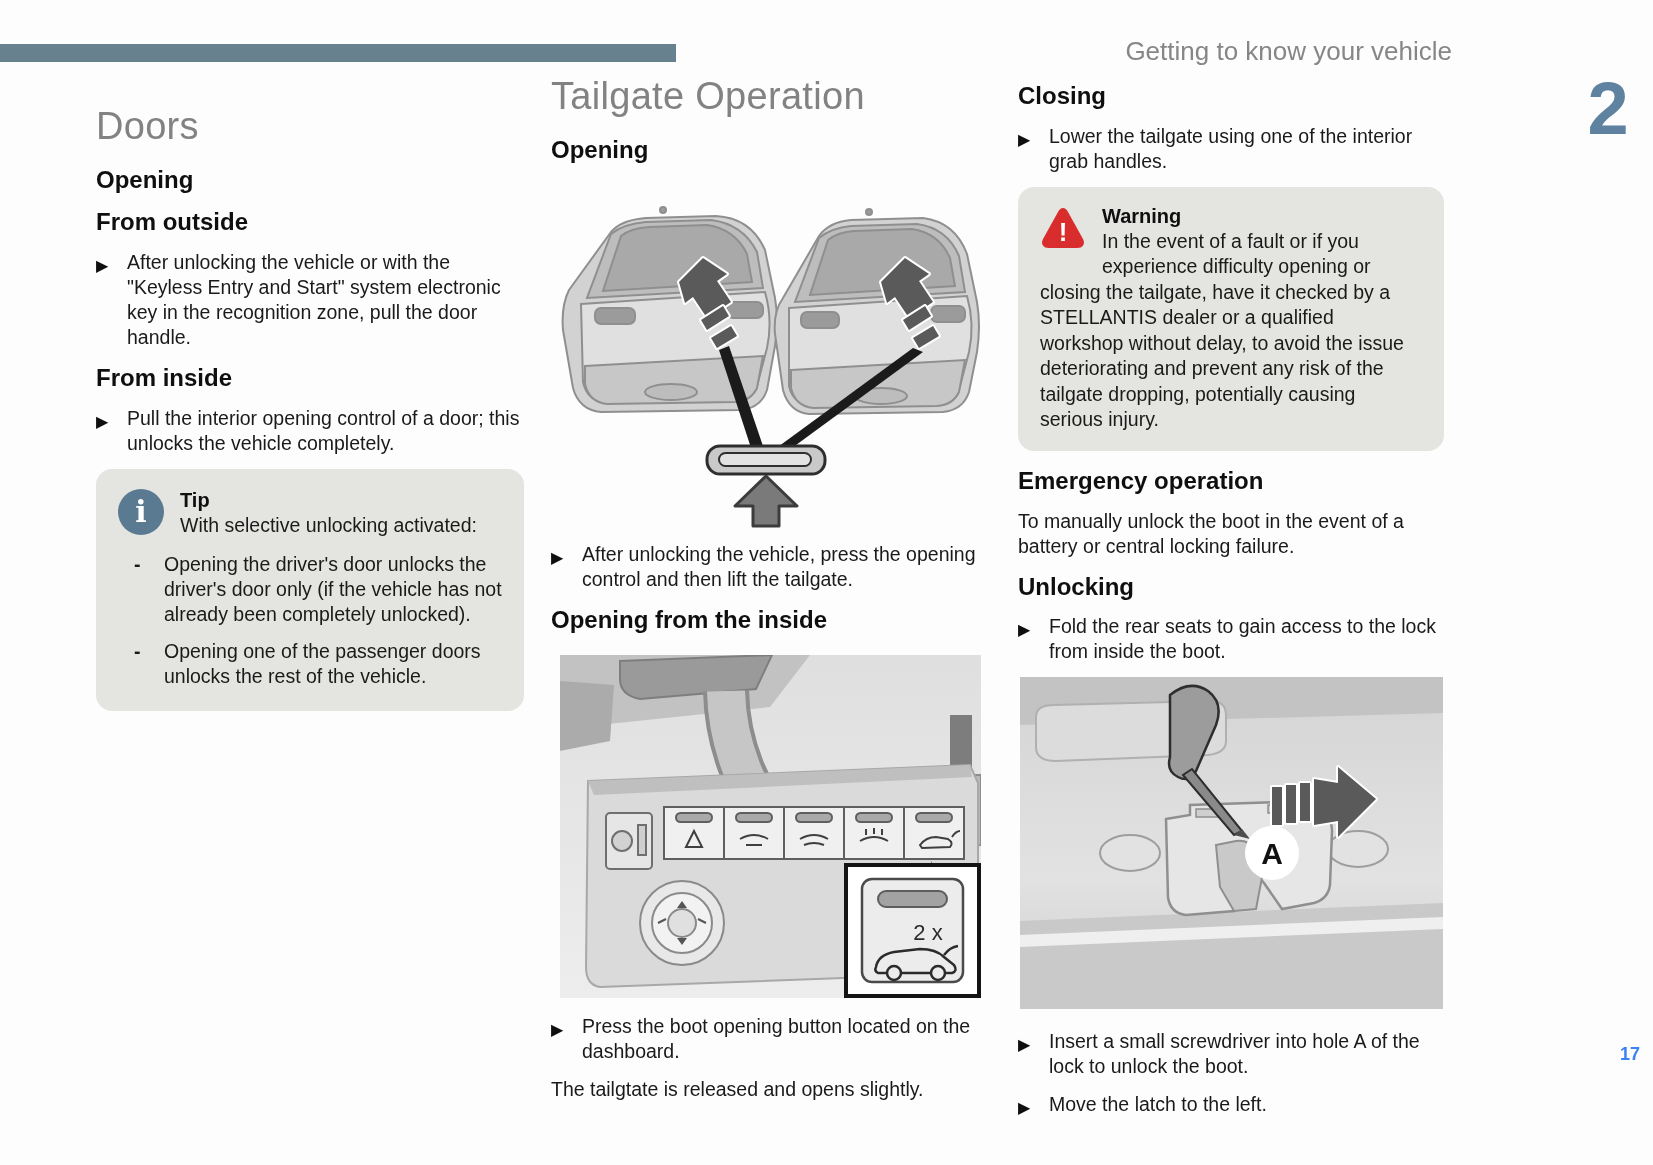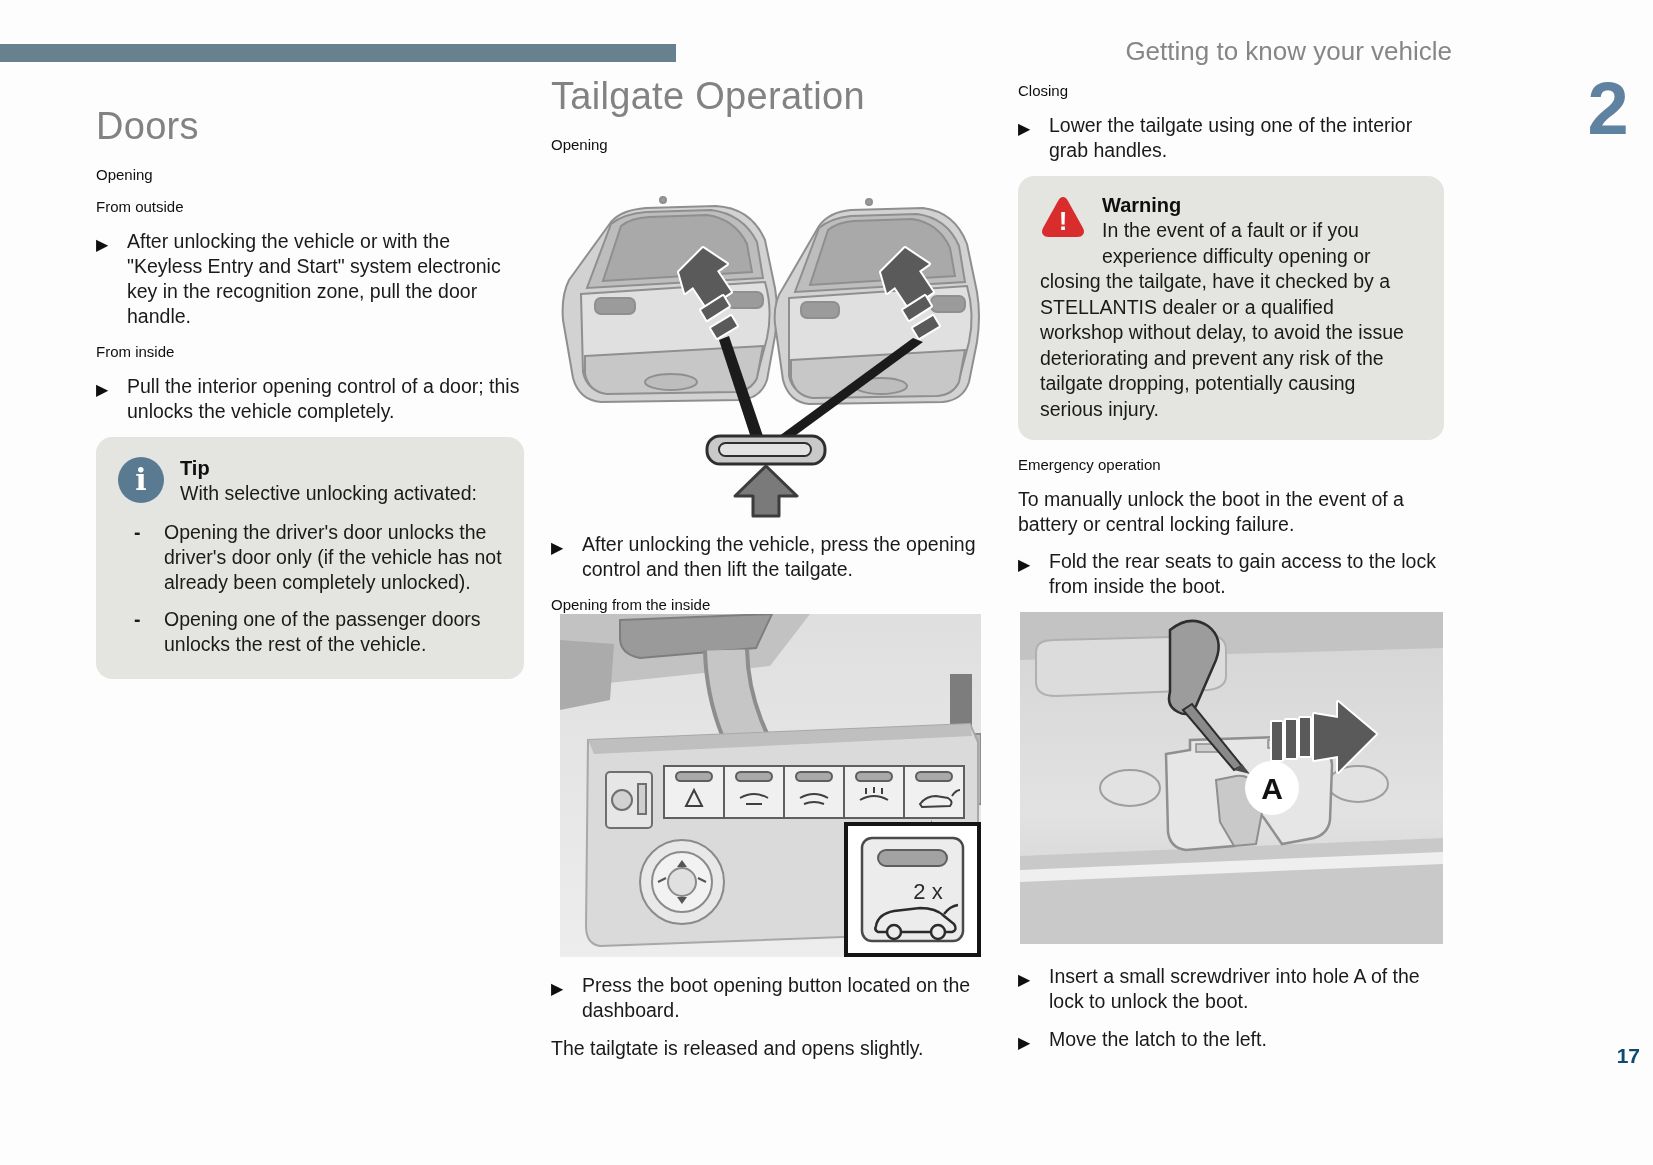--- a/index.html
+++ b/index.html
@@ -9,29 +9,29 @@
     font-family:"Liberation Sans","DejaVu Sans",sans-serif;
     color:#1a1a1a;
     -webkit-font-smoothing:antialiased;
   }
   .topbar{position:absolute;left:0;top:44px;width:676px;height:18px;background:#67818f;}
   .runhead{position:absolute;top:36px;left:1000px;width:452px;text-align:right;
     font-size:26px;color:#868686;}
   .chapnum{position:absolute;top:72px;left:1568px;width:80px;text-align:center;
     font-size:74px;font-weight:800;color:#5f82a0;line-height:1;}
   .pagenum{position:absolute;top:1044px;left:1560px;width:80px;text-align:right;
-    font-size:21px;font-weight:700;color:#0c4a6e;}
+    font-size:18px;font-weight:700;color:#3b82f6;}
 
   .col{position:absolute;}
   .col-left{left:96px;top:104px;width:428px;}
   .col-mid{left:551px;top:74px;width:430px;}
   .col-right{left:1018px;top:82px;width:426px;}
 
   .h1{font-size:38px;font-weight:500;color:#828282;letter-spacing:.3px;margin:0 0 16px 0;line-height:1.2;}
-  .h2{font-size:15px;font-weight:400;color:#0f0f0f;margin:14px 0 13px 0;line-height:1.2;}
+  .h2{font-size:24px;font-weight:700;color:#0f0f0f;margin:14px 0 13px 0;line-height:1.2;}
   .para{font-size:19.5px;line-height:25px;margin:0 0 12px 0;}
 
   .bullet{position:relative;padding-left:31px;font-size:19.5px;line-height:25px;margin:0 0 13px 0;}
   .bullet .arr{position:absolute;left:0;top:3px;font-size:16px;color:#0f0f0f;}
 
   .notebox{background:#e4e4e0;border-radius:16px;position:relative;}
   .tipbox{margin-top:12px;padding:18px 22px 20px 22px;}
   .warnbox{margin:10px 0 16px 0;padding:16px 22px 18px 22px;}
 
   .box-icon{float:left;width:46px;height:46px;margin:2px 16px 4px 0;}
@@ -142,21 +142,21 @@
     </g>
 
     <path d="M215 306 L246 336 L228 336 L228 356 L202 356 L202 336 L184 336 Z" fill="#7a7a7a" stroke="#3c3c3c" stroke-width="3" stroke-linejoin="round"></path>
   </svg>
 
   <div class="bullet" style="margin-top:14px">
     <span class="arr">▶</span>
     <span>After unlocking the vehicle, press the opening control and then lift the tailgate.</span>
   </div>
 
-  <div class="h2" style="margin-bottom:0">Opening from the inside</div>
+  <div class="h2" style="margin-bottom:20px">Opening from the inside</div>
 
   <svg class="fig" width="421" height="343" viewBox="0 0 421 343" style="margin-left:9px">
     <defs>
       <linearGradient id="dashbg" x1="0" y1="0" x2="0" y2="1">
         <stop offset="0" stop-color="#dfdfdf"></stop>
           <stop offset="1" stop-color="#ededed"></stop>
       </linearGradient>
     </defs>
     <rect x="0" y="0" width="421" height="343" fill="url(#dashbg)"></rect>
 
@@ -248,20 +248,21 @@
         <path d="M23 3 Q26 3 28 7 L43 34 Q45 38 43 40.5 Q41.5 43 37 43 L9 43 Q4.5 43 3 40.5 Q1 38 3 34 L18 7 Q20 3 23 3 Z" fill="#d92d2d"></path>
         <text x="23" y="36" text-anchor="middle" font-size="26" font-weight="bold" fill="#ffffff">!</text>
       </svg>
     </div>
     <div class="box-title">Warning</div>
     <div class="box-body">In the event of a fault or if you experience difficulty opening or closing the tailgate, have it checked by a STELLANTIS dealer or a qualified workshop without delay, to avoid the issue deteriorating and prevent any risk of the tailgate dropping, potentially causing serious injury.</div>
   </div>
 
   <div class="h2">Emergency operation</div>
   <div class="para">To manually unlock the boot in the event of a battery or central locking failure.</div>
+  <div class="h2">Unlocking</div>
 
   <div class="bullet">
     <span class="arr">▶</span>
     <span>Fold the rear seats to gain access to the lock from inside the boot.</span>
   </div>
 
   <svg class="fig" width="423" height="332" viewBox="0 0 423 332" style="margin:6px 0 0 2px">
     <defs>
       <linearGradient id="lockbg" x1="0" y1="0" x2="0" y2="1">
         <stop offset="0" stop-color="#d4d4d4"></stop>

